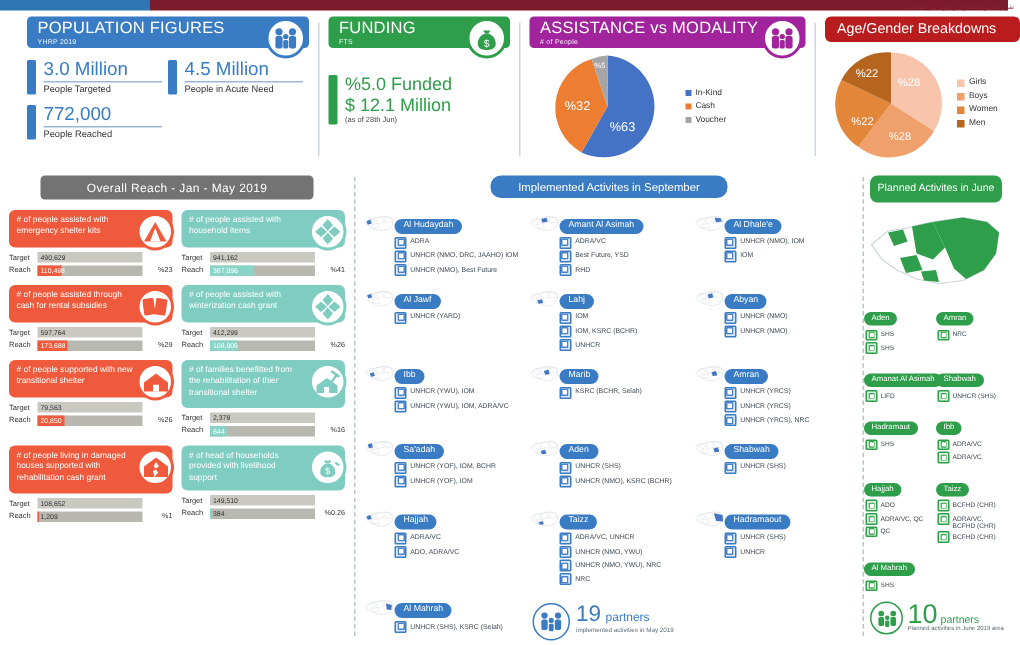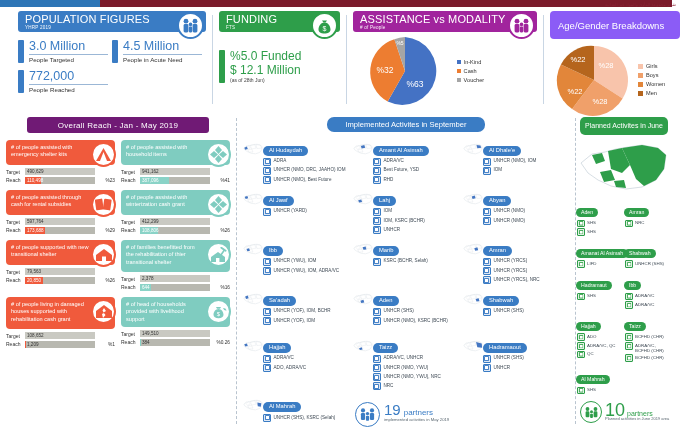--- a/index.html
+++ b/index.html
@@ -65,40 +65,40 @@
   .fund-lbl { font-size: 5px; color: #444; line-height: 6.4px; }
 
   
   .pie-panel { width: 196px; }
   .head-purple { background: #a1249d; color: #a1249d; }
   .head-purple .ph-title, .head-purple .ph-sub { color: #fff; }
   .pie-wrap { position: relative; margin-top: 3px; display: flex; align-items: center; }
 
   .age-panel { width: 142px; }
   .head-orange-pill {
-    background: #8b5cf6; color: #fff; border-radius: 4px;
-    height: 28px; display: flex; align-items: center; padding: 0 8px;
+    background: #b91c1c; color: #fff; border-radius: 4px;
+    height: 17px; display: flex; align-items: center; padding: 0 8px;
     font-size: 9.5px; white-space: nowrap;
   }
 
   .legend { font-size: 5.6px; color: #333; line-height: 9px; }
   .legend div { display: flex; align-items: center; gap: 3px; white-space: nowrap; }
   .lg-sq { width: 5px; height: 5px; flex: none; }
   .lg-sq.sm { width: 3.6px; height: 3.6px; }
 
   
   .body-wrap { position: absolute; top: 112px; left: 0; width: 680px; height: 318px; display: flex; }
   .col-left { width: 236px; position: relative; padding: 0 6px; }
   .vdash { width: 0; border-left: 1px dashed #b9c4cf; margin-top: 6px; margin-bottom: 6px; }
   .col-mid { width: 338px; position: relative; }
   .col-right { width: 100px; position: relative; padding-right: 4px; }
 
   
   .reach-banner {
-    margin: 5px auto 7px auto; width: 182px; height: 16px; background: #701a75; color: #fff;
+    margin: 5px auto 7px auto; width: 182px; height: 16px; background: #737373; color: #fff;
     border-radius: 3px; font-size: 8px; display: flex; align-items: center;
     justify-content: center; letter-spacing: .25px;
   }
 
   .rcards { display: flex; flex-wrap: wrap; gap: 5px 6px; }
   .rcard { width: 109px; position: relative; }
   .rcard-head {
     border-radius: 4px; color: #fff; font-size: 5.6px; line-height: 7.4px;
     padding: 4px 26px 4px 5px; min-height: 25px;
   }

